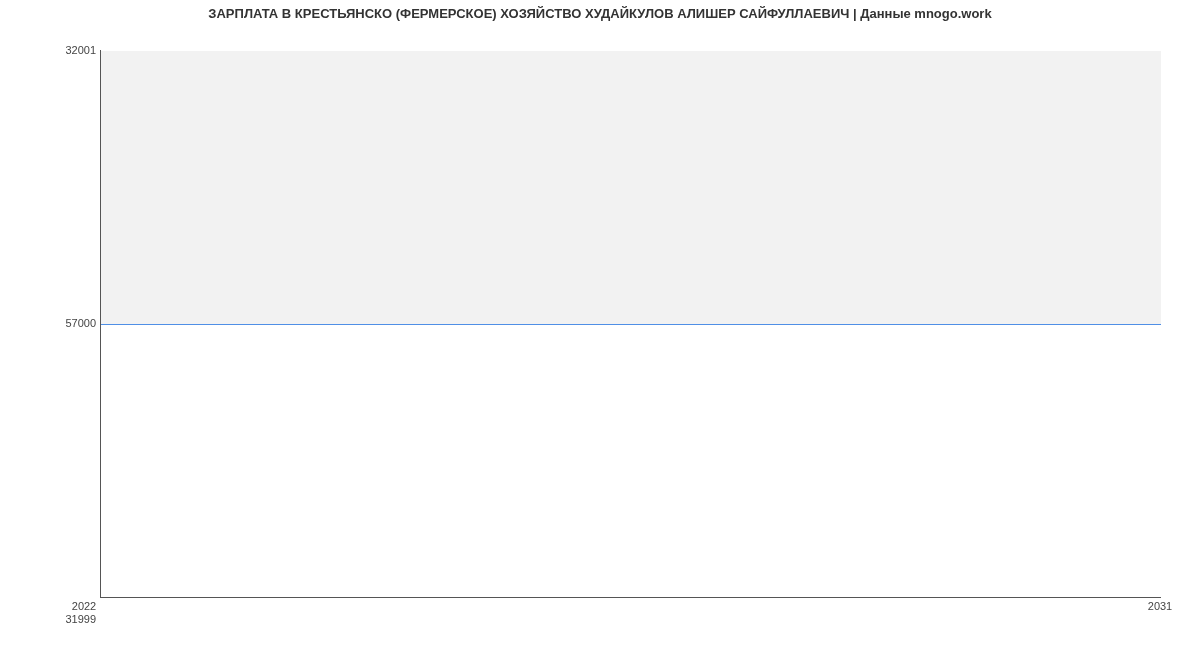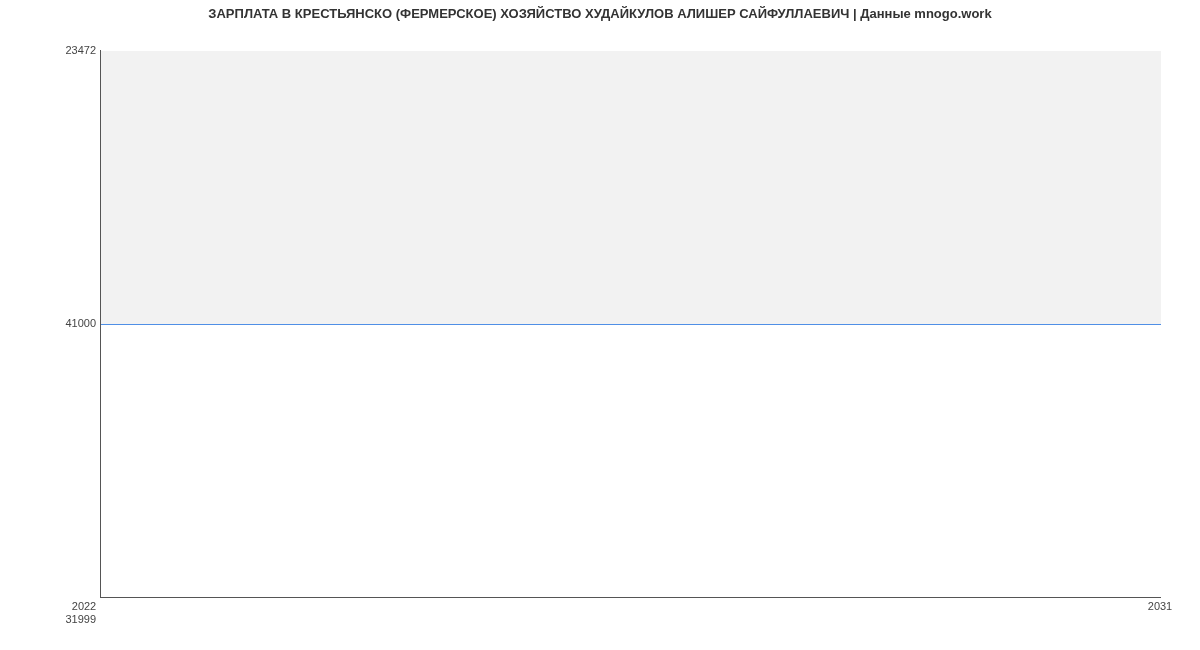--- a/index.html
+++ b/index.html
@@ -74,22 +74,22 @@
     color: #444;
     transform: translateX(-50%);
   }
 </style>
 </head>
 <body>
 
 <div class="chart-wrap">
   <div class="title">ЗАРПЛАТА В КРЕСТЬЯНСКО (ФЕРМЕРСКОЕ) ХОЗЯЙСТВО ХУДАЙКУЛОВ АЛИШЕР САЙФУЛЛАЕВИЧ | Данные mnogo.work</div>
 
-  <div class="y-tick" style="top:50px">23472</div>
-  <div class="y-tick" style="top:323px">41000</div>
+  <div class="y-tick" style="top:50px">32001</div>
+  <div class="y-tick" style="top:323px">57000</div>
   <div class="y-tick" style="top:619px">31999</div>
 
   <div class="x-tick" style="left:84px">2022</div>
   <div class="x-tick" style="left:1160px">2031</div>
 
   <div class="plot-area">
     <div class="shading"></div>
     <div class="gridline" style="top:0%"></div>
     <div class="gridline" style="top:50%"></div>
     <div class="data-line" style="top:50%"></div>

